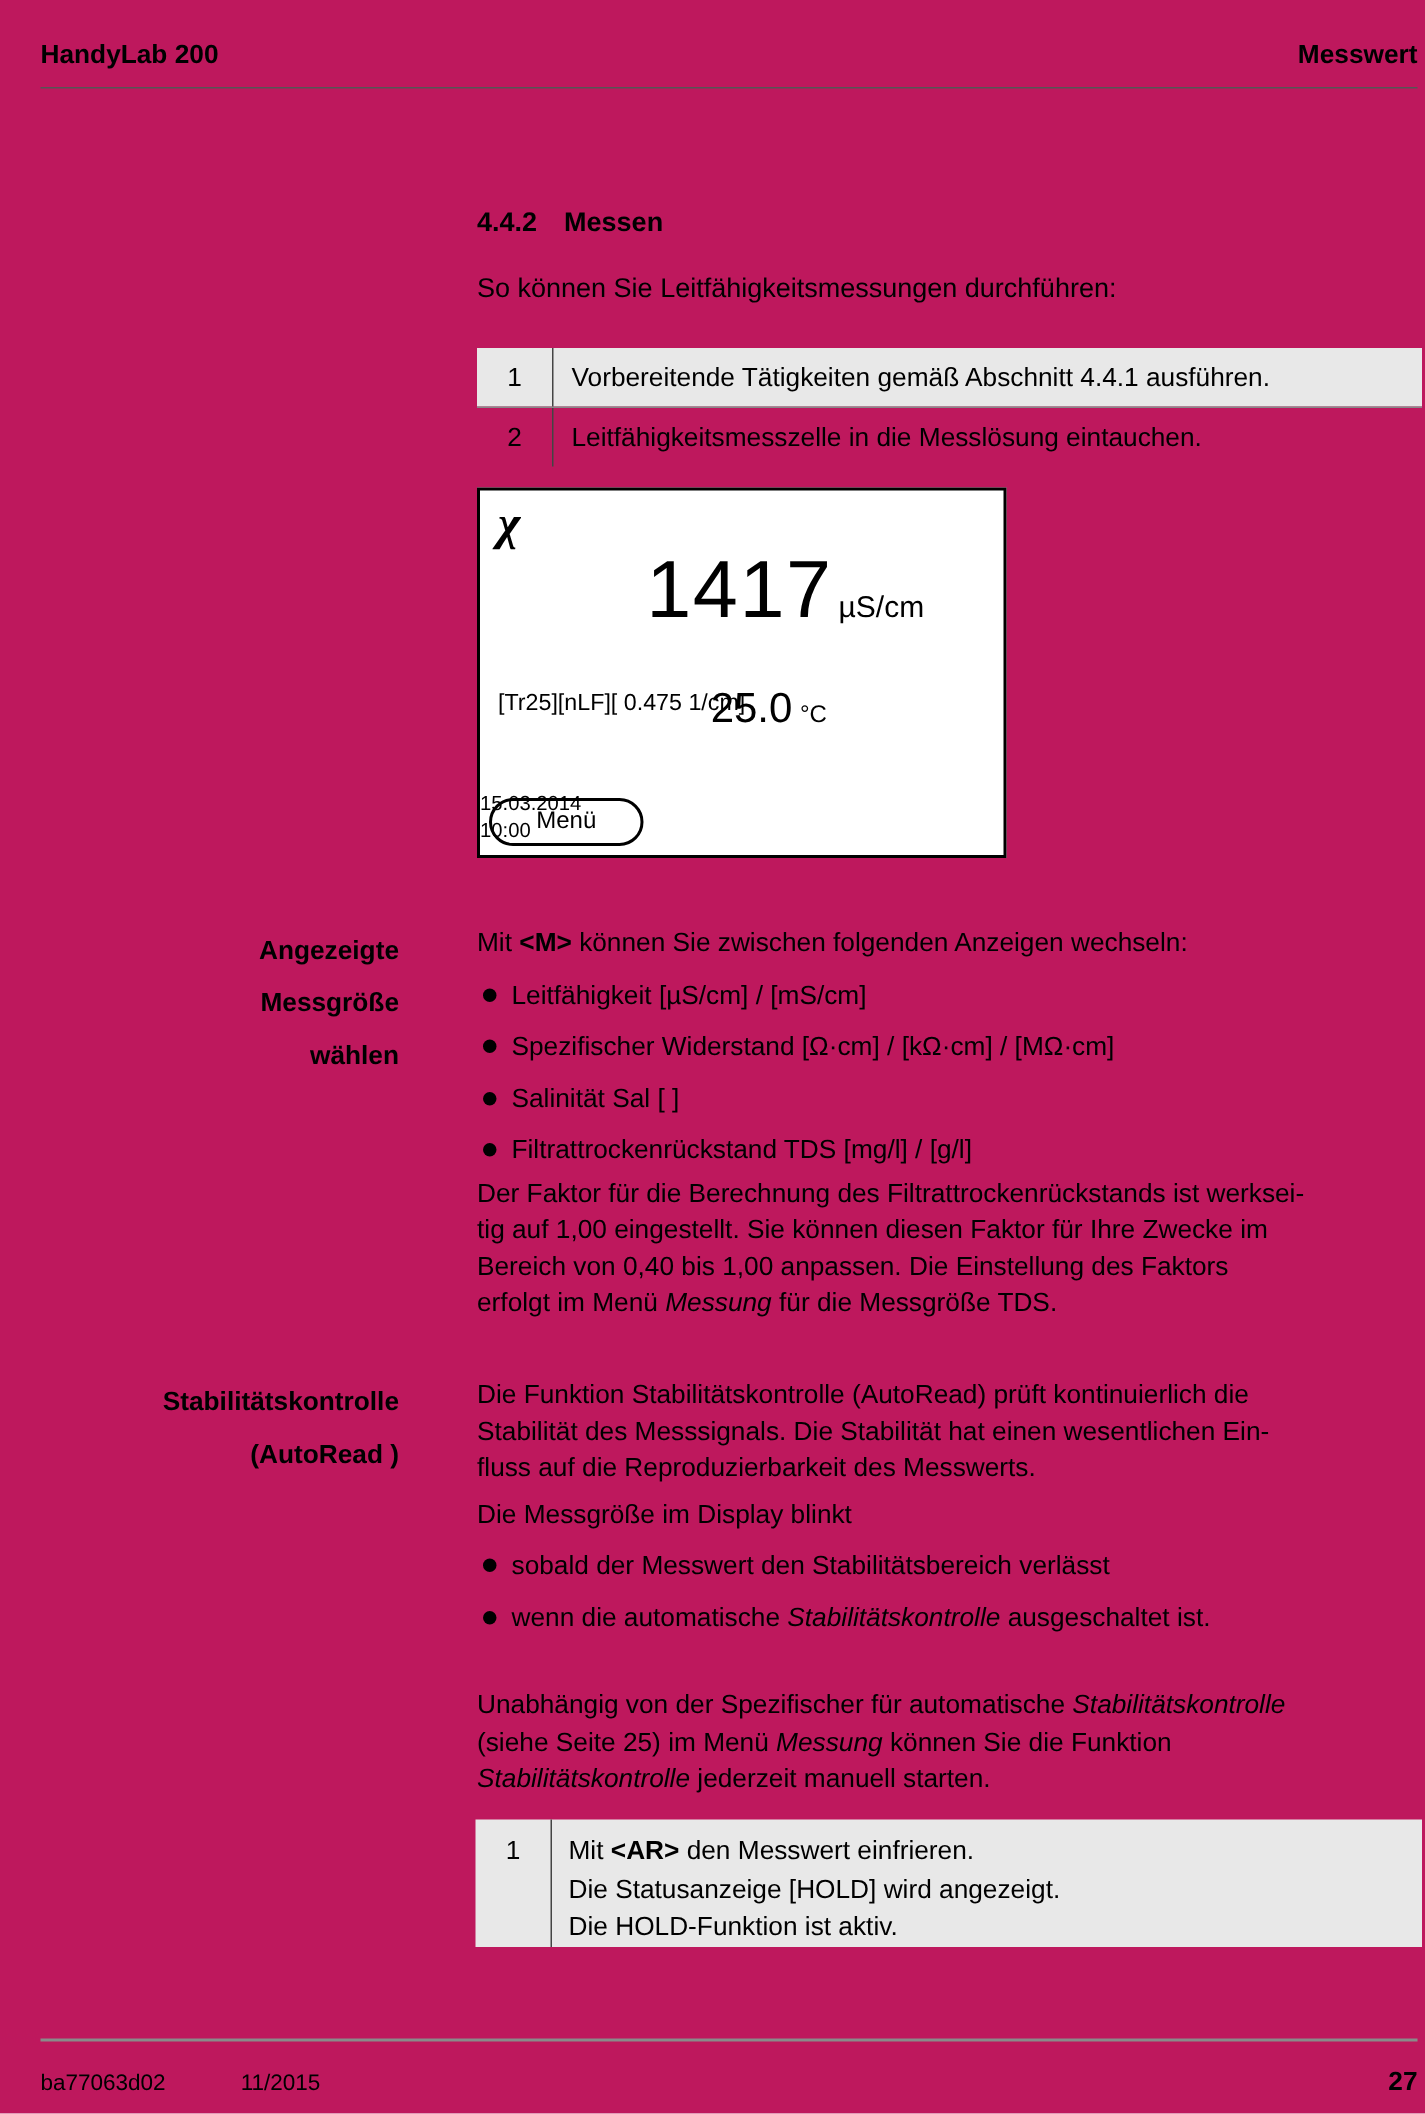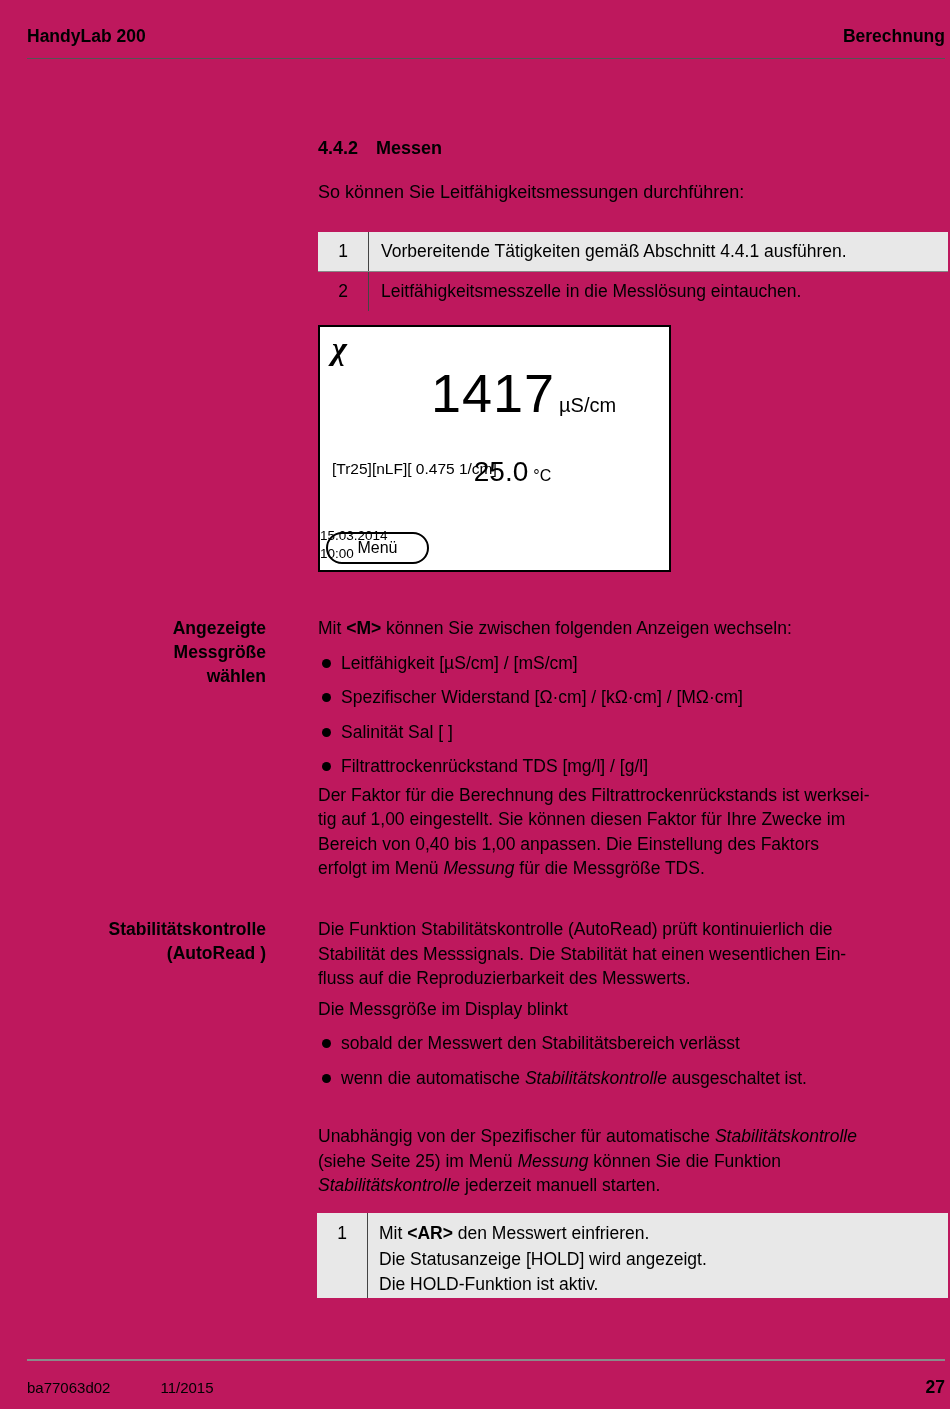--- a/index.html
+++ b/index.html
@@ -65,21 +65,21 @@
     display:flex; align-items:center; justify-content:center; font-size:16px;
   }
   .lcd-datetime {
     position:absolute; left:0; right:0; bottom:8px; text-align:left;
     font-size:13.5px; line-height:17.5px;
   }
 
   
   .margin-label {
     position:absolute; left:28px; width:238px; text-align:right;
-    font-weight:bold; font-size:17.5px; line-height:24px; white-space:pre-line;
+    font-weight:bold; font-size:17.5px; line-height:35px; white-space:pre-line;
   }
   .margin-label.measurand { top:616px; }
   .margin-label.autoread  { top:917px; }
 
   
   .body-block {
     position:absolute; left:318px; width:632px;
     font-size:17.5px; line-height:24.5px;
   }
   .body-block.measurand { top:616px; }
@@ -120,21 +120,21 @@
   .footer-spacer { flex:1; }
   .footer-page { font-size:17.5px; font-weight:bold; }
 </style>
 </head>
 <body>
 
 <div class="page">
 
   <div class="header">
     <span>HandyLab 200</span>
-    <span>Berechnung</span>
+    <span>Messwert</span>
   </div>
 
   <div class="section-title">
     <span class="sec-num">4.4.2</span><span>Messen</span>
   </div>
 
   <div class="intro">So können Sie Leitfähigkeitsmessungen durchführen:</div>
 
   <div class="steps">
     <div class="step-row shaded">

